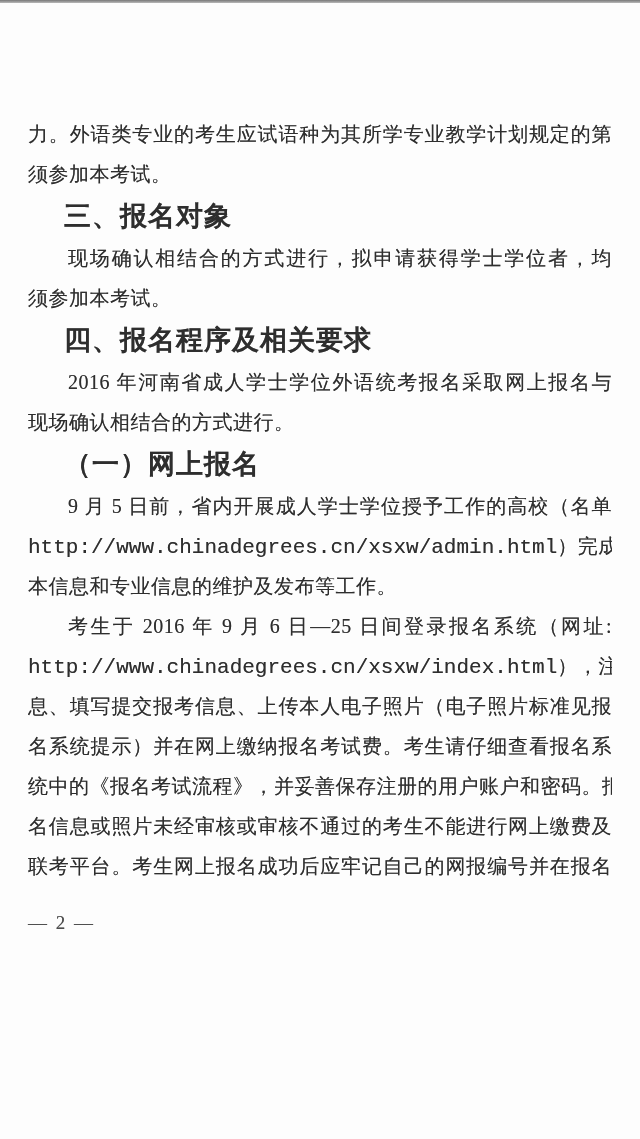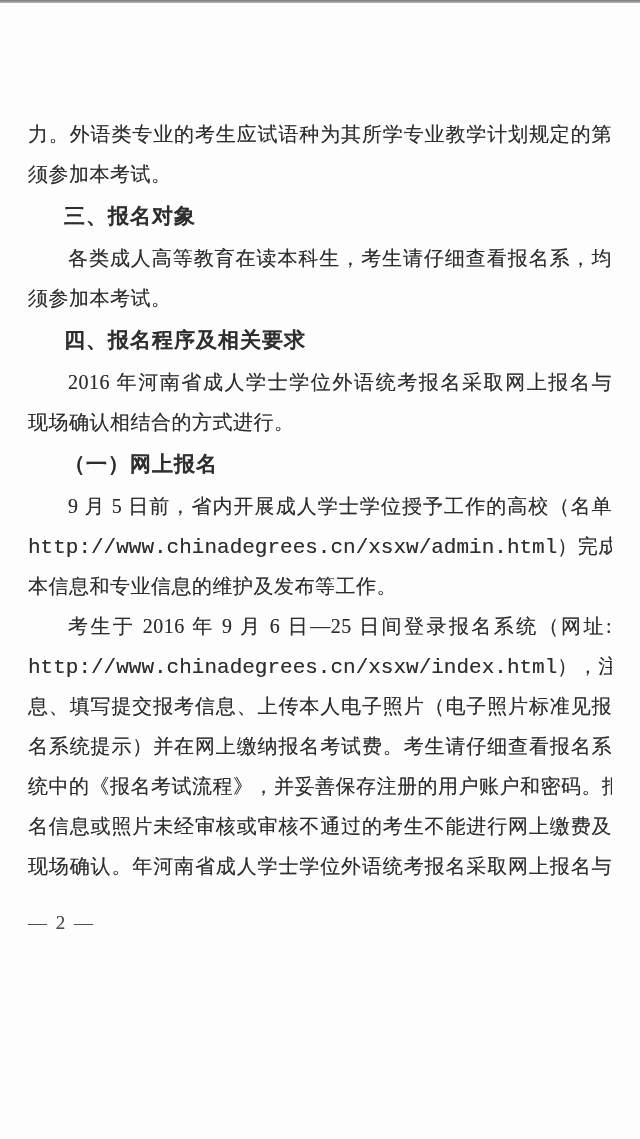--- a/index.html
+++ b/index.html
@@ -27,21 +27,21 @@
     white-space: nowrap;
     overflow: hidden;
   }
   .line.end { text-align-last: left; }
   .line.first { text-indent: 40px; }
   .line.heading {
     text-align-last: left;
     text-indent: 36px;
     font-family: Liberation Serif, serif;
     font-weight: 700;
-    font-size: 21px;
+    font-size: 27px;
     letter-spacing: 1px;
     margin: 2px 0;
   }
   .mono {
     font-family: "Liberation Mono", "DejaVu Sans Mono", monospace;
     font-size: 21px;
     letter-spacing: 0;
   }
   .footer {
     margin: 26px 0 0 28px;
@@ -54,31 +54,31 @@
 </style>
 </head>
 <body>
 
 <div class="page">
   <div class="top-rule"></div>
   <div class="content" id="doc-lines">
       <div class="line"><span>力。外语类专业的考生应试语种为其所学专业教学计划规定的第</span></div>
       <div class="line end"><span>须参加本考试。</span></div>
       <div class="line heading"><span>三、报名对象</span></div>
-      <div class="line first"><span>各类成人高等教育在读本科生，考生请仔细查看报名系，均</span></div>
+      <div class="line first"><span>现场确认相结合的方式进行，拟申请获得学士学位者，均</span></div>
       <div class="line end"><span>须参加本考试。</span></div>
       <div class="line heading"><span>四、报名程序及相关要求</span></div>
       <div class="line first"><span>2016 年河南省成人学士学位外语统考报名采取网上报名与</span></div>
       <div class="line end"><span>现场确认相结合的方式进行。</span></div>
       <div class="line heading"><span>（一）网上报名</span></div>
       <div class="line first"><span>9 月 5 日前，省内开展成人学士学位授予工作的高校（名单</span></div>
       <div class="line"><span class="mono">http://www.chinadegrees.cn/xsxw/admin.html</span><span>）完成本单位基</span></div>
       <div class="line end"><span>本信息和专业信息的维护及发布等工作。</span></div>
       <div class="line first"><span>考生于 2016 年 9 月 6 日—25 日间登录报名系统（网址:</span></div>
       <div class="line"><span class="mono">http://www.chinadegrees.cn/xsxw/index.html</span><span>），注册个人信</span></div>
       <div class="line"><span>息、填写提交报考信息、上传本人电子照片（电子照片标准见报</span></div>
       <div class="line"><span>名系统提示）并在网上缴纳报名考试费。考生请仔细查看报名系</span></div>
       <div class="line"><span>统中的《报名考试流程》，并妥善保存注册的用户账户和密码。报</span></div>
       <div class="line"><span>名信息或照片未经审核或审核不通过的考生不能进行网上缴费及</span></div>
-      <div class="line"><span>现场确认。年河南省成人学士学位外语统考报名采取网上报名与</span></div>
+      <div class="line"><span>联考平台。考生网上报名成功后应牢记自己的网报编号并在报名</span></div>
     </div>
   <div class="footer">— 2 —</div>
 </div>
 
 </body></html>

